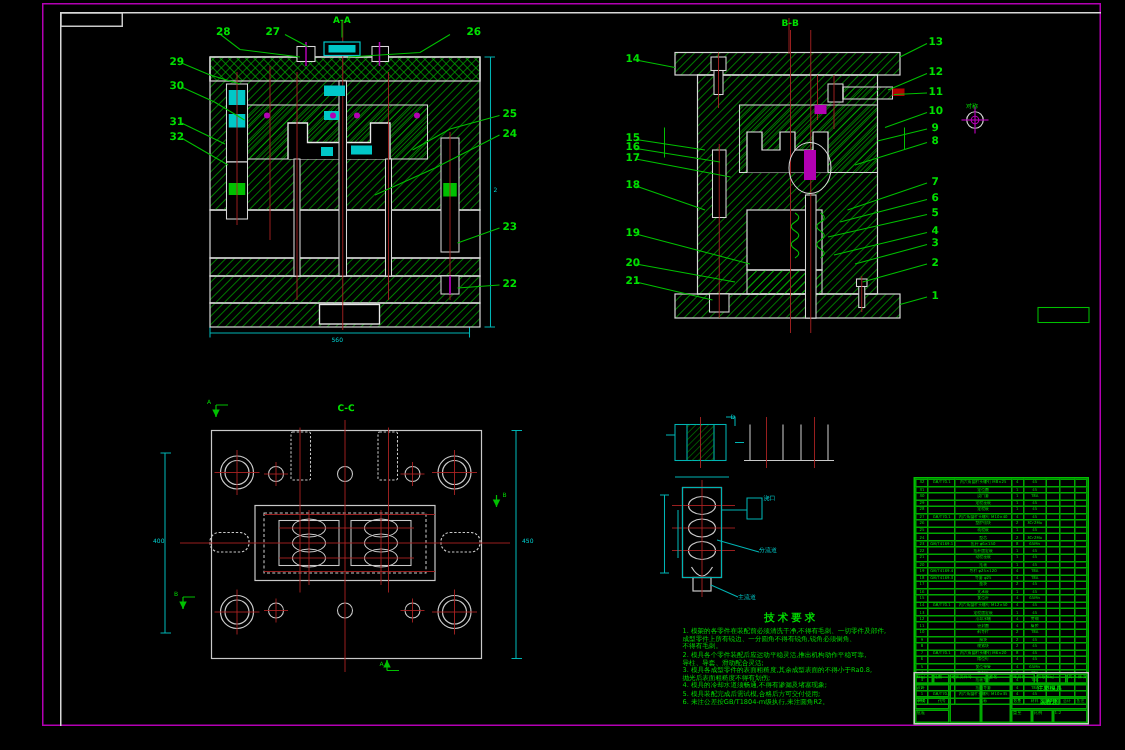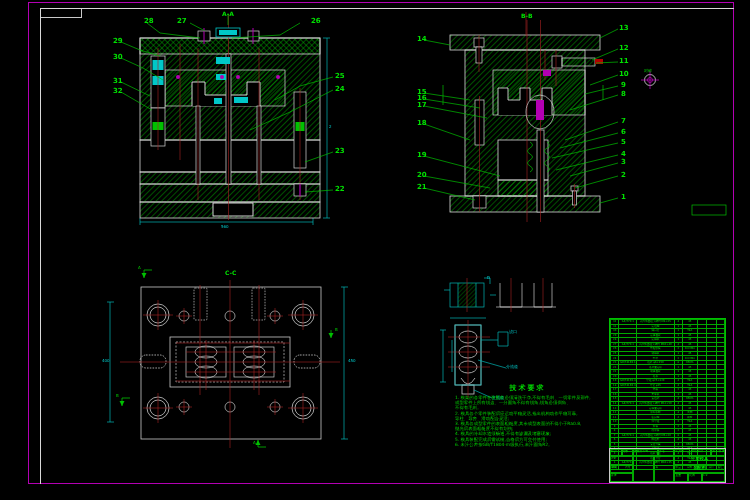--- a/index.html
+++ b/index.html
@@ -13,21 +13,21 @@
 
   
   svg.ov{position:absolute;left:0;top:0;width:750px;height:500px;overflow:visible;pointer-events:none;}
 
   
   .lnum{position:absolute;color:#00e000;font-size:7px;font-weight:bold;line-height:7px;
         font-family:"DejaVu Sans",sans-serif;letter-spacing:0px;white-space:nowrap;}
   .lnum.small{font-size:6px;}
 
   
-  #techreq{position:absolute;left:455px;top:383px;width:145px;color:#00d800;}
+  #techreq{position:absolute;left:455px;top:407px;width:145px;color:#00d800;}
   #techreq .tr-title{font-size:7px;font-weight:bold;text-align:center;letter-spacing:2px;margin-bottom:2px;}
   #techreq .tr-line{font-size:4.4px;line-height:5.2px;white-space:nowrap;}
 
   
   #titleblock{position:absolute;left:609px;top:318px;width:117px;height:165px;
               border:1px solid #00c000;box-sizing:border-box;}
   table.bom{border-collapse:collapse;width:100%;table-layout:fixed;}
   table.bom td{border:0.5px solid #00a800;color:#00e000;font-size:2.6px;line-height:3.2px;
                padding:0;height:3.55px;overflow:hidden;white-space:nowrap;text-align:center;}
   td.c-no{width:7%;}

